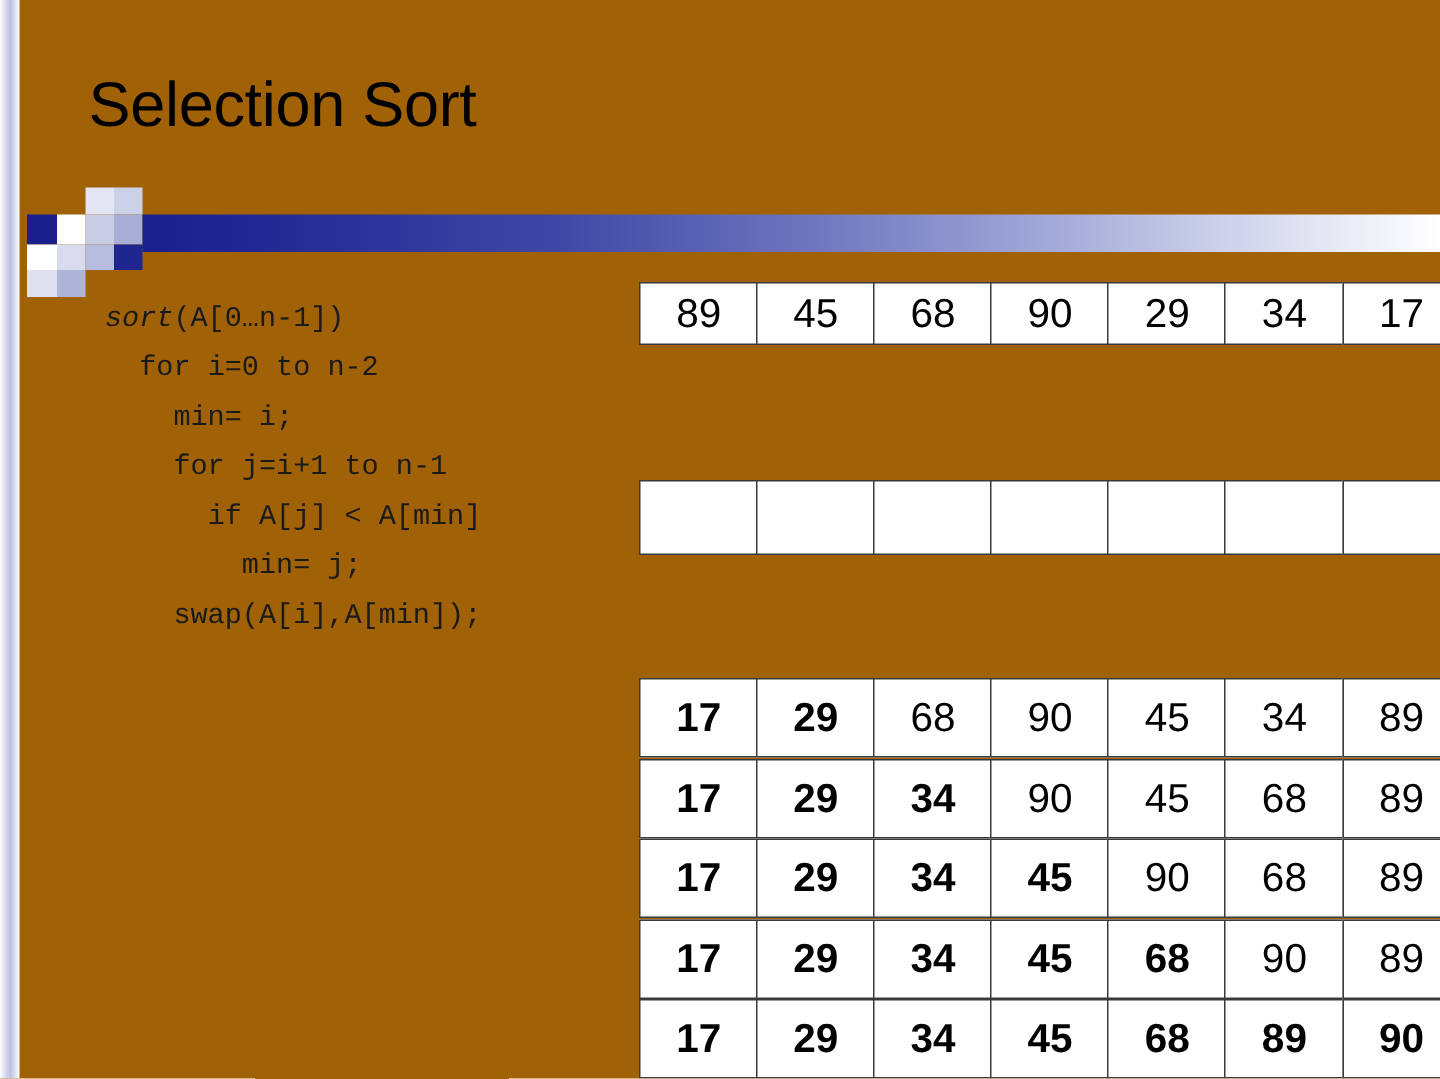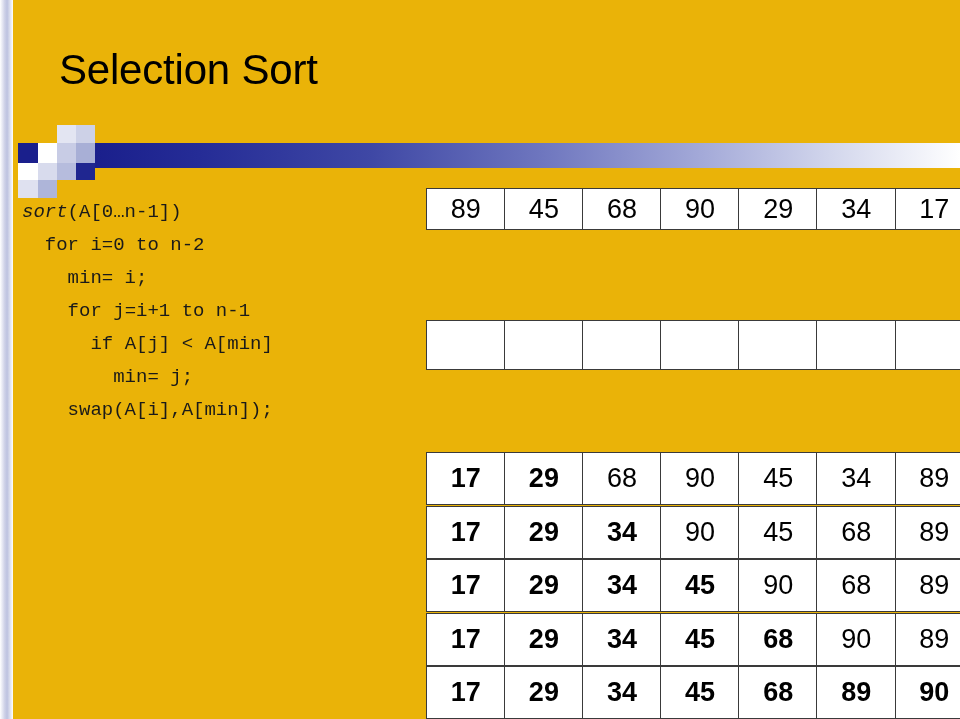--- a/index.html
+++ b/index.html
@@ -8,21 +8,21 @@
     padding: 0;
     background: #ffffff;
   }
   body {
     font-family: "Liberation Sans", sans-serif;
   }
   #slide {
     position: relative;
     width: 960px;
     height: 719px;
-    background: #eab308;
+    background: #a16207;
     overflow: hidden;
   }
 
   
   .left-strip {
     position: absolute;
     left: 0;
     top: 0;
     width: 13px;
     height: 719px;
@@ -71,21 +71,21 @@
   .code {
     position: absolute;
     left: 22px;
     top: 196px;
     font-family: "Liberation Mono", "DejaVu Sans Mono", monospace;
     font-size: 19px;
     line-height: 33px;
     color: #1a1a1a;
     white-space: pre;
   }
-  .code .line { white-space: pre; }
+  .code .line { white-space: pre; margin-left: 48px; }
   .code .kw   { font-weight: normal; }
   .code .fn   { font-style: italic; }
 
   
   .array-row {
     position: absolute;
     display: flex;
     padding-left: 32px;
   }
   .cell {

